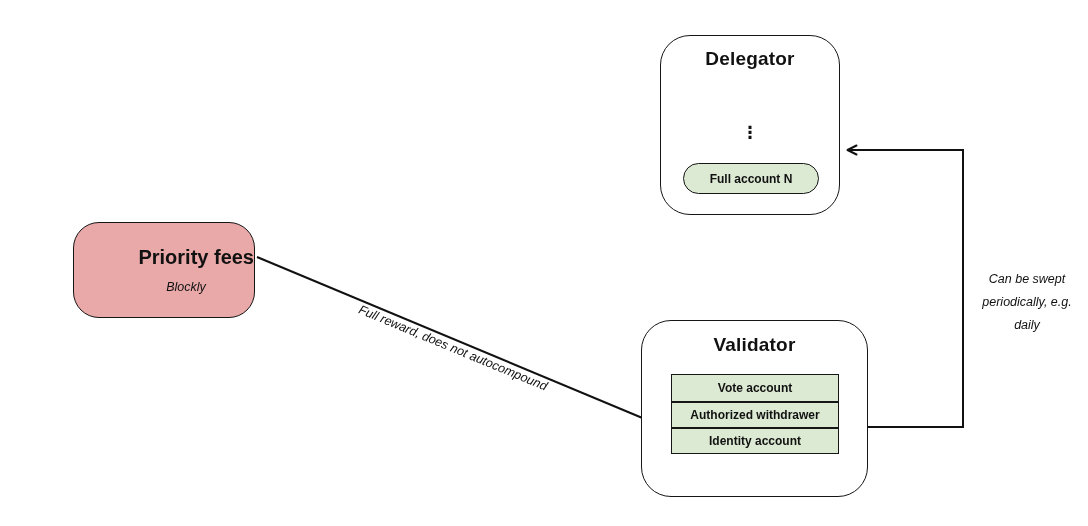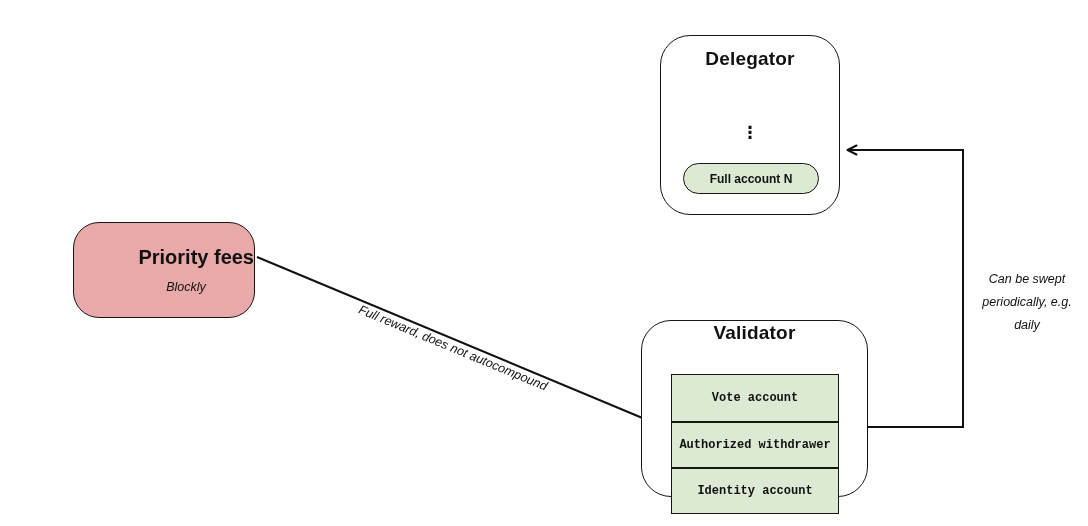--- a/index.html
+++ b/index.html
@@ -91,37 +91,36 @@
     left: 0; right: 0;
     top: 57px;
     text-align: center;
     font-style: italic;
     font-size: 12.5px;
     padding-left: 44px;
   }
 
   
   .validator { left: 641px; top: 320px; width: 227px; height: 177px; }
-  .validator .node-title { top: 1px; }
+  .validator .node-title { top: 13px; }
   .account-table {
     position: absolute;
     left: 29px;
     top: 53px;
     width: 168px;
     border: 1.8px solid #161616;
   }
   .account-row {
-    height: 46px;
+    height: 26px;
     background: #dcead3;
     display: flex;
     align-items: center;
     justify-content: center;
     font-weight: 700;
     font-size: 12px;
-    font-family: Liberation Mono, monospace;
   }
   .account-row + .account-row { border-top: 2.6px solid #161616; }
 
   
   .edge-label {
     position: absolute;
     font-style: italic;
     font-size: 12.5px;
     color: #111111;
     text-align: center;

